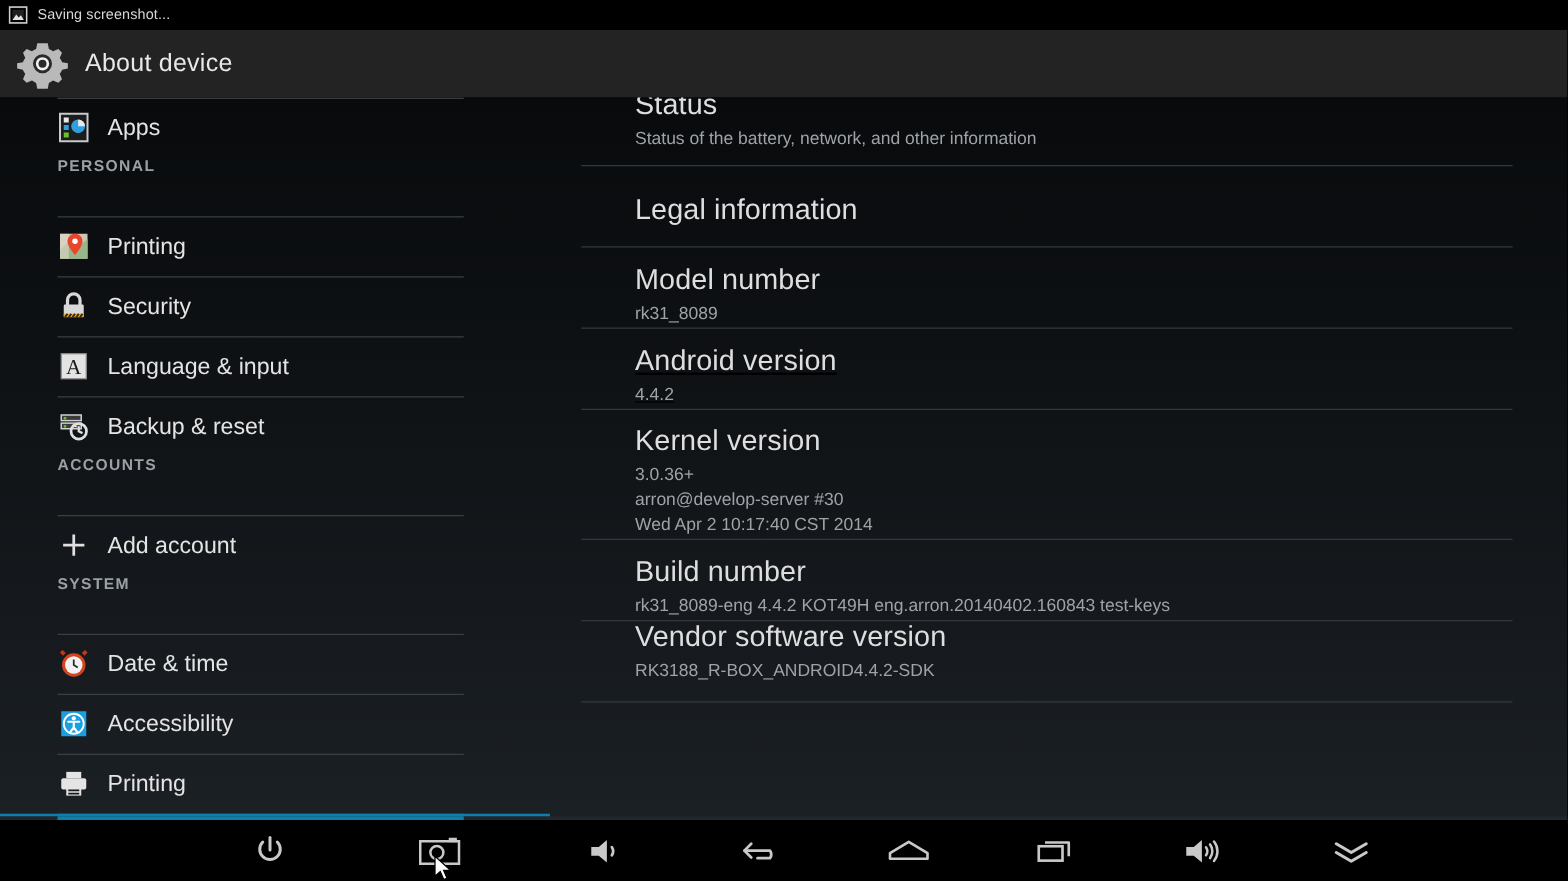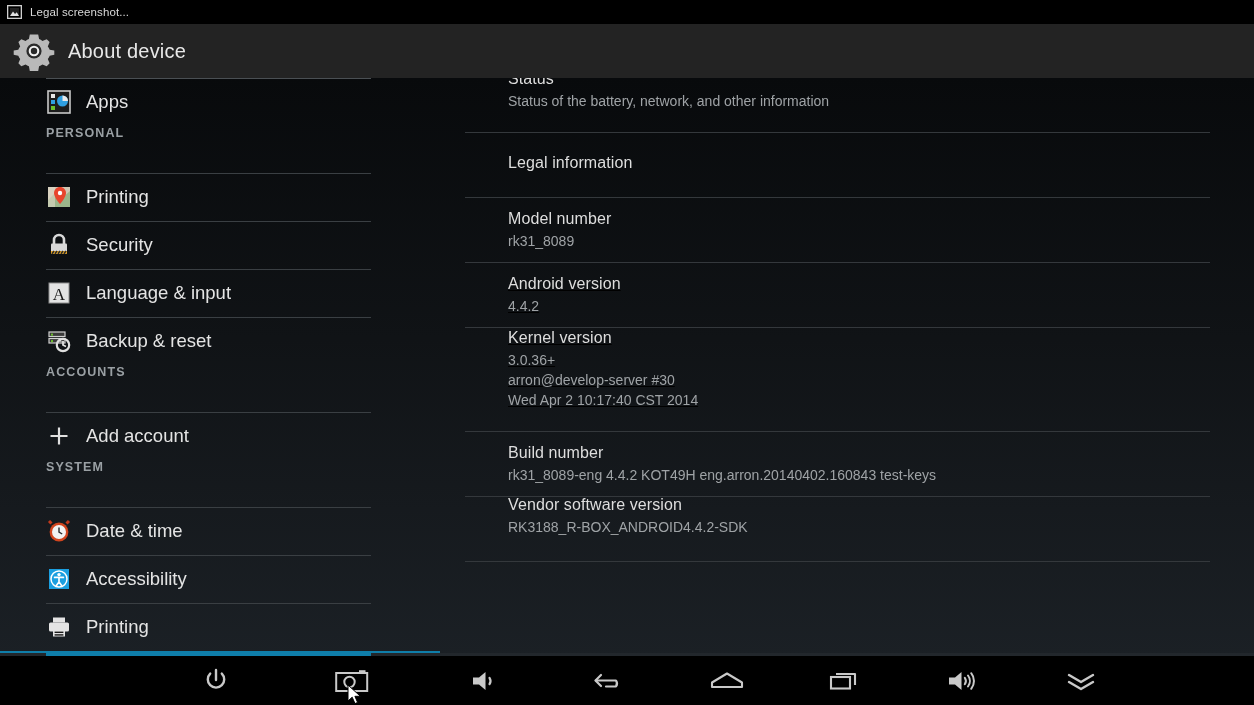--- a/index.html
+++ b/index.html
@@ -67,21 +67,21 @@
 
   
   #content {
     flex: 1; height: 578px; position: relative; overflow: hidden;
   }
   .c-row { position: relative; padding-left: 68px; }
   .c-row .csep {
     position: absolute; left: 25px; right: 44px; top: 0; height: 1px;
     background: #34383c;
   }
-  .c-title { font-size: 16px; color: #dedede; font-weight: 400; letter-spacing: .1px; }
+  .c-title { font-size: 23px; color: #dedede; font-weight: 400; letter-spacing: .1px; }
   .c-sub   { font-size: 14px; color: #9fa3a6; margin-top: 4px; line-height: 1.42; }
 
   
   #navbar {
     position: absolute; left: 0; top: 656px; width: 1254px; height: 49px;
     background: #000; display: flex; align-items: center;
   }
   .nav-btn {
     flex: none; display: flex; align-items: center; justify-content: center;
     height: 49px;
@@ -107,21 +107,21 @@
 <div id="screen">
 
   <div id="status-bar">
     <span class="sb-icon">
       <svg width="15" height="14" viewBox="0 0 15 14">
         <rect x="0.5" y="0.5" width="14" height="13" fill="none" stroke="#cfcfcf" stroke-width="1.6"></rect>
         <rect x="3" y="3" width="9" height="8" fill="#202020"></rect>
         <path d="M3 11 L6 6.5 L8 9 L9.8 7.2 L12 11 Z" fill="#e4e4e4"></path>
       </svg>
     </span>
-    <span class="sb-text">Legal screenshot...</span>
+    <span class="sb-text">Saving screenshot...</span>
   </div>
 
   <div id="header">
     <span class="hdr-icon">
       <svg width="44" height="44" viewBox="0 0 44 44">
         <path d="M22 5.5 l4.2 0 0.9 4.6 a12.7 12.7 0 0 1 3.3 1.9 l4.3-1.8 2.9 2.9 -1.8 4.3 a12.7 12.7 0 0 1 1.9 3.3 l4.6 0.9 0 4.2 -4.6 0.9 a12.7 12.7 0 0 1-1.9 3.3 l1.8 4.3 -2.9 2.9 -4.3-1.8 a12.7 12.7 0 0 1-3.3 1.9 l-0.9 4.6 -4.2 0 -4.2 0 -0.9-4.6 a12.7 12.7 0 0 1-3.3-1.9 l-4.3 1.8 -2.9-2.9 1.8-4.3 a12.7 12.7 0 0 1-1.9-3.3 l-4.6-0.9 0-4.2 4.6-0.9 a12.7 12.7 0 0 1 1.9-3.3 l-1.8-4.3 2.9-2.9 4.3 1.8 a12.7 12.7 0 0 1 3.3-1.9 l0.9-4.6 z" fill="#b9b9b9"></path>
         <circle cx="22" cy="22" r="7.6" fill="#2a2a2a"></circle>
         <circle cx="22" cy="22" r="5.3" fill="#f2f2f2"></circle>
         <circle cx="22" cy="22" r="3.2" fill="#2a2a2a"></circle>
       </svg>
@@ -288,21 +288,21 @@
         <div class="c-sub">rk31_8089</div>
       </div>
 
       <div class="c-row" style="height:65px; padding-top:13px;text-decoration:underline;">
         <span class="csep"></span>
         <div class="c-title">Android version</div>
         <div class="c-sub">4.4.2</div>
       </div>
 
 
-      <div class="c-row" style="height:104px; padding-top:2px;text-decoration:underline;">
+      <div class="c-row" style="height:104px; padding-top:12px;">
         <span class="csep"></span>
         <div class="c-title">Kernel version</div>
         <div class="c-sub" style="white-space:pre-line;">3.0.36+
 arron@develop-server #30
 Wed Apr 2 10:17:40 CST 2014</div>
       </div>
 
       <div class="c-row" style="height:65px; padding-top:13px;">
         <span class="csep"></span>
         <div class="c-title">Build number</div>

